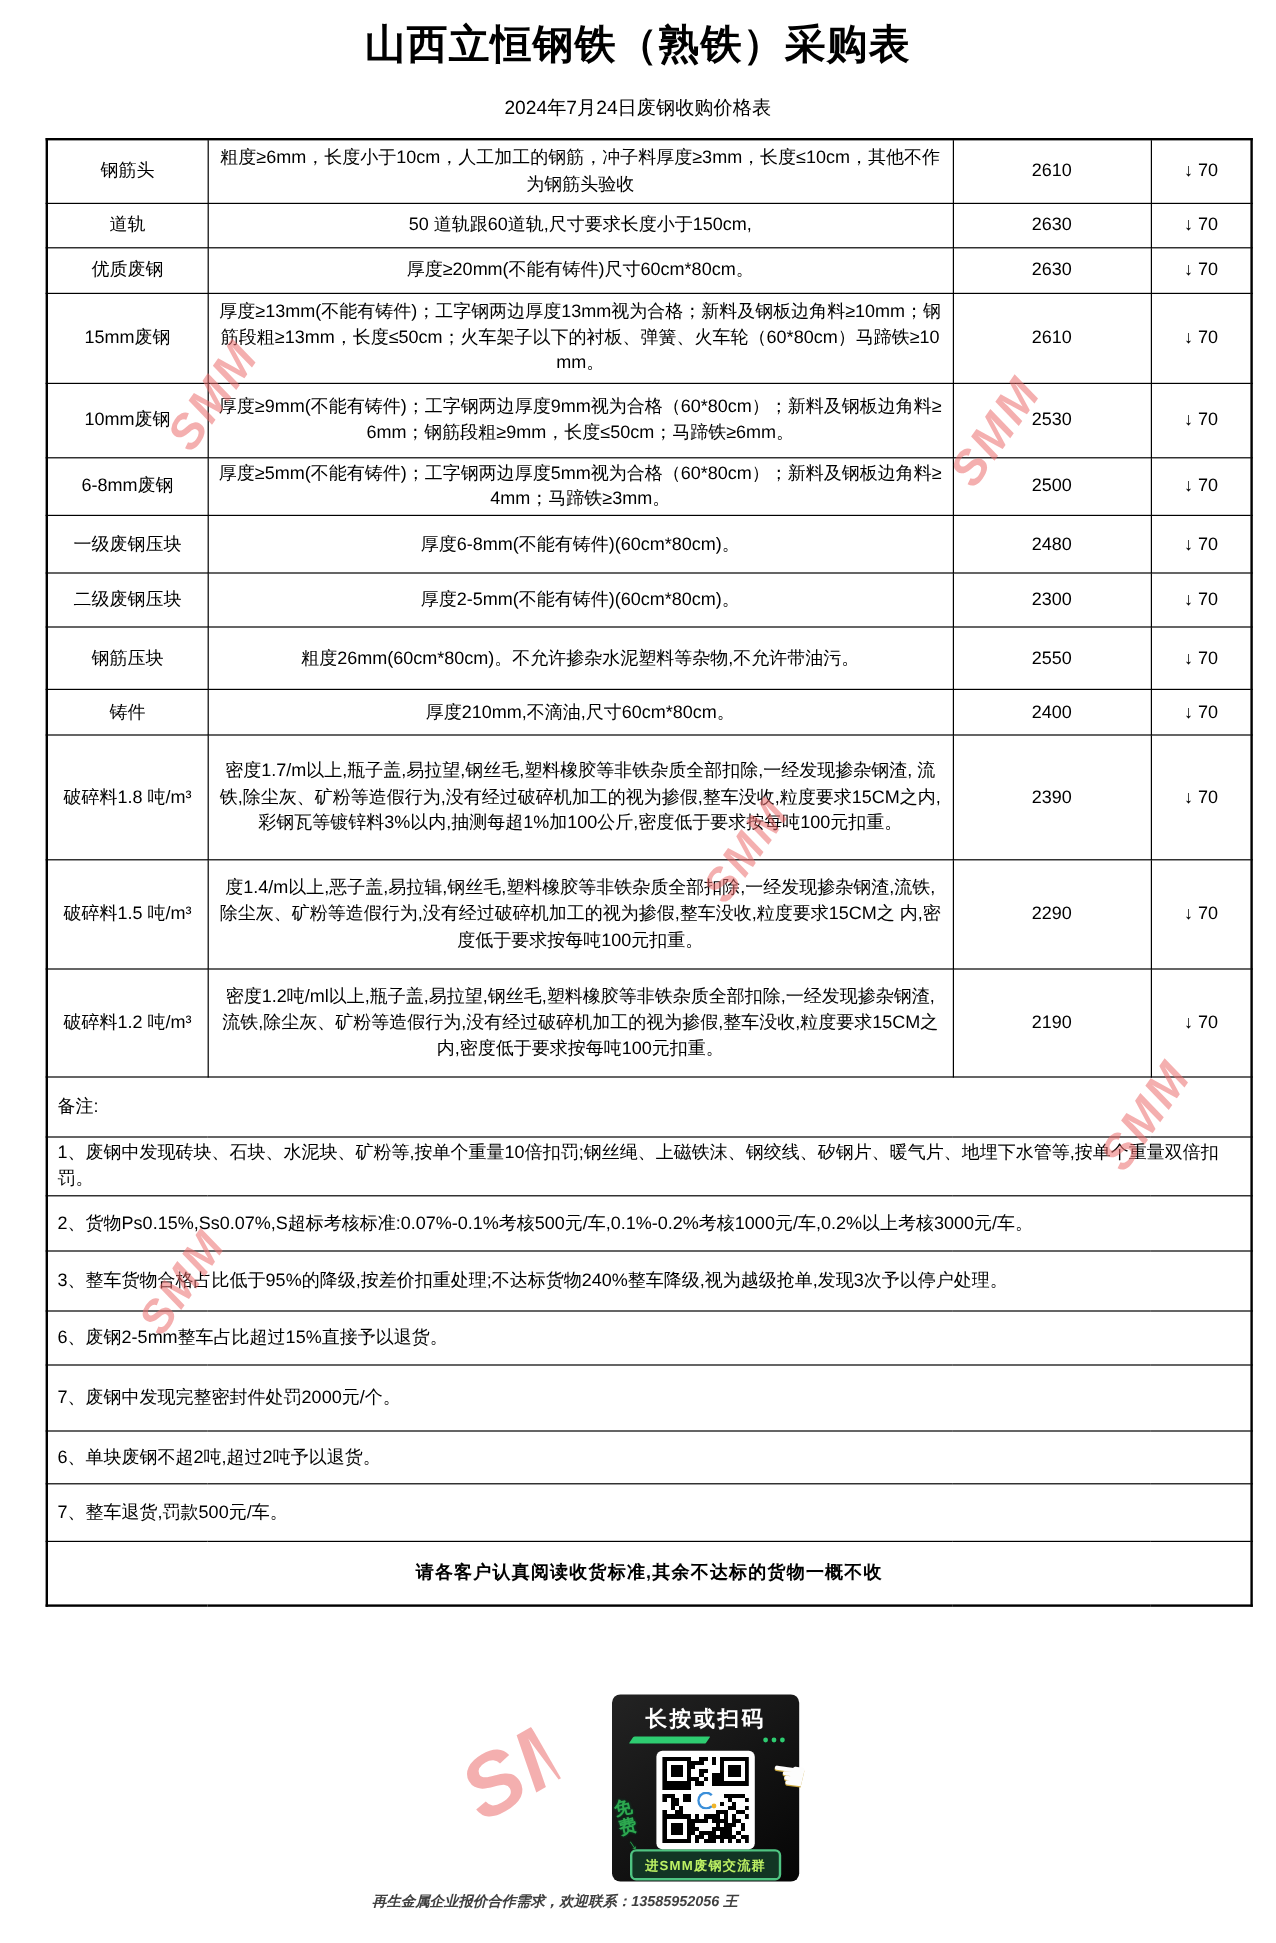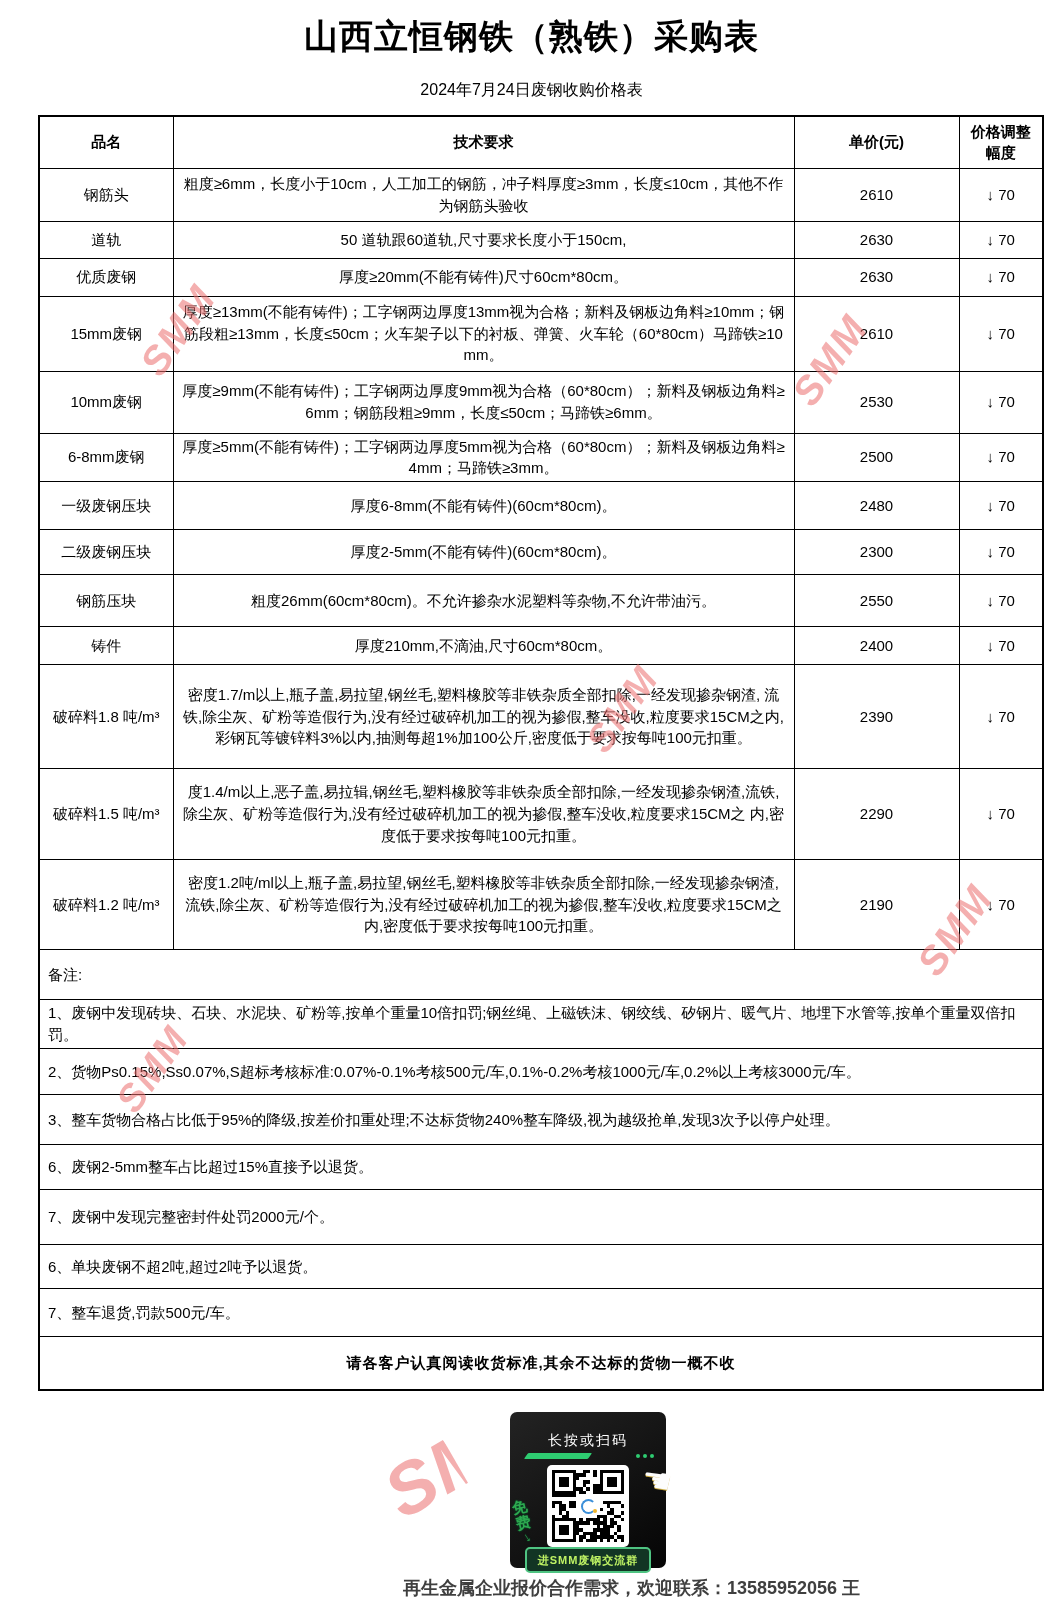--- a/index.html
+++ b/index.html
@@ -56,22 +56,22 @@
   }
   .wm-clip{overflow:hidden;}
 
   
   .qr-wrap{
     position:absolute;left:510px;top:1412px;width:156px;height:156px;
     background:linear-gradient(145deg,#232323,#050505);
     border-radius:7px;z-index:10;
   }
   .qr-title{
-    text-align:center;color:#fff;font-size:14px;font-weight:400;
-    letter-spacing:2px;padding-top:20px;
+    text-align:center;color:#fff;font-size:18px;font-weight:700;
+    letter-spacing:2px;padding-top:8px;
   }
   .qr-deco{position:relative;height:8px;margin-top:2px;}
   .qr-strip{
     position:absolute;left:16px;top:1px;width:64px;height:6px;
     background:#2ecc71;transform:skewX(-35deg);border-radius:1px;
   }
   .qr-dots{position:absolute;right:12px;top:2px;display:flex;gap:3px;}
   .qr-dots i{width:4px;height:4px;border-radius:50%;background:#2ecc71;display:block;}
   .qr-box{
     width:82px;height:82px;background:#fff;border-radius:5px;
@@ -107,21 +107,21 @@
   }
   .qr-btn{
     margin:0 auto 0 auto;width:122px;height:22px;
     background:#123524;border:2px solid #4fc482;border-radius:5px;
     color:#bef264;font-size:11px;font-weight:700;letter-spacing:1px;
     display:flex;align-items:center;justify-content:center;
   }
 
   .footer-note{
     position:absolute;left:310px;top:1576px;width:550px;
-    text-align:right;font-size:18px;font-weight:700;color:#3f3f3f;
+    text-align:left;font-size:12px;font-weight:700;color:#3f3f3f;font-style:italic;
   }
 </style>
 </head>
 <body>
 
 <div class="page">
 
   <div class="wm" style="left:128px;top:310px;font-size:40px;"><span>SMM</span></div>
   <div class="wm" style="left:780px;top:340px;font-size:40px;"><span>SMM</span></div>
   <div class="wm" style="left:575px;top:690px;font-size:38px;"><span>SMM</span></div>
@@ -133,26 +133,20 @@
   <div class="subtitle">2024年7月24日废钢收购价格表</div>
 
   <table class="main">
     <colgroup>
         <col style="width:134px">
         <col style="width:621px">
         <col style="width:165px">
         <col style="width:84px">
       </colgroup>
     <tbody>
-        <tr class="h52">
-      <th class="hdr">品名</th>
-      <th class="hdr">技术要求</th>
-      <th class="hdr">单价(元)</th>
-      <th class="hdr">价格调整幅度</th>
-    </tr>
     <tr class="h53">
       <td class="name">钢筋头</td>
       <td class="spec">粗度≥6mm，长度小于10cm，人工加工的钢筋，冲子料厚度≥3mm，长度≤10cm，其他不作为钢筋头验收</td>
       <td class="price">2610</td>
       <td class="adj">↓ 70</td>
     </tr>
     <tr class="h37">
       <td class="name">道轨</td>
       <td class="spec">50 道轨跟60道轨,尺寸要求长度小于150cm,</td>
       <td class="price">2630</td>

